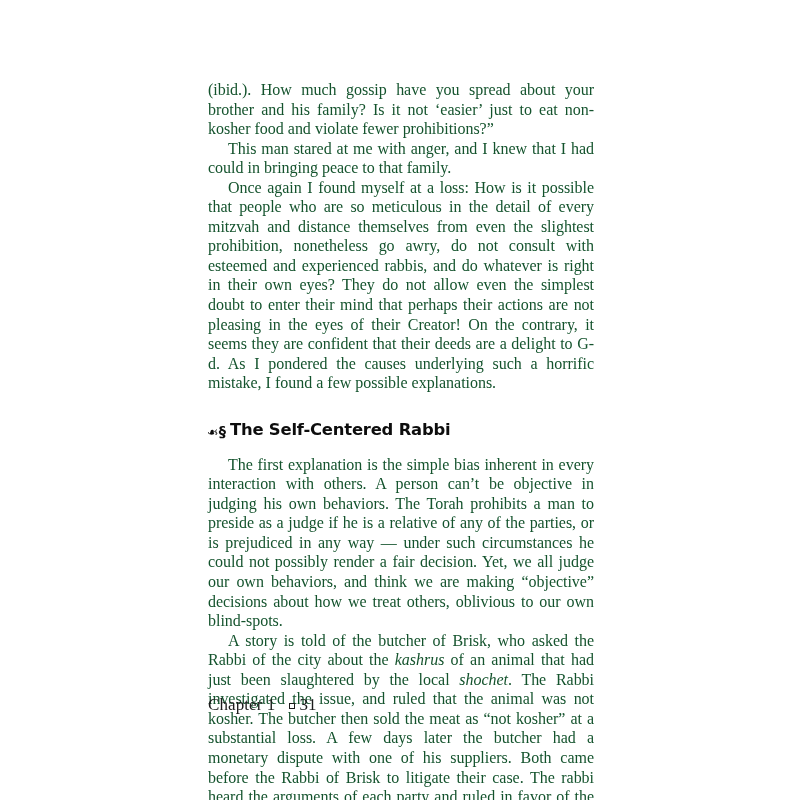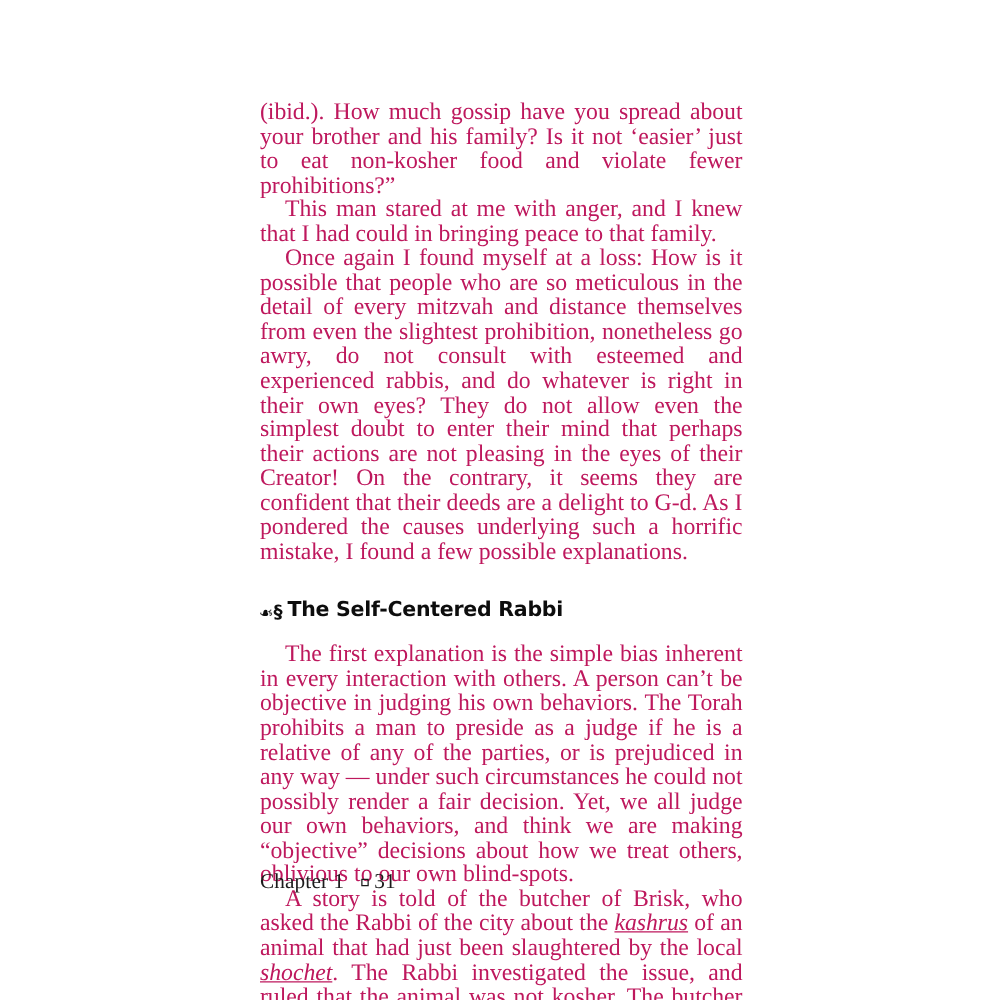--- a/index.html
+++ b/index.html
@@ -30,25 +30,25 @@
     left: 208px;
     top: 80px;
     width: 386px;
   }
 
   p.body-par {
     margin: 0;
     padding: 0;
     text-align: justify;
     text-justify: inter-word;
-    font-size: 19px;
+    font-size: 16px;
     line-height: 19.55px;
     letter-spacing: -0.03px;
     word-spacing: 0.1px;
-    color: #be185d;
+    color: #14532d;
     hyphens: none;
   }
 
   p.indented {
     text-indent: 20px;
   }
 
   .section-heading {
     margin: 0;
     padding: 0;
@@ -80,21 +80,20 @@
     font-size: 14px;
   }
   .ornament .sect {
     display: inline-block;
     font-size: 14.5px;
     transform: translateY(0px);
   }
 
   em, .ital {
     font-style: italic;
-    text-decoration: underline;
   }
 
   .footer {
     position: absolute;
     left: 208px;
     top: 697px;
     width: 386px;
     font-size: 17px;
     line-height: 16px;
     letter-spacing: 0.1px;

